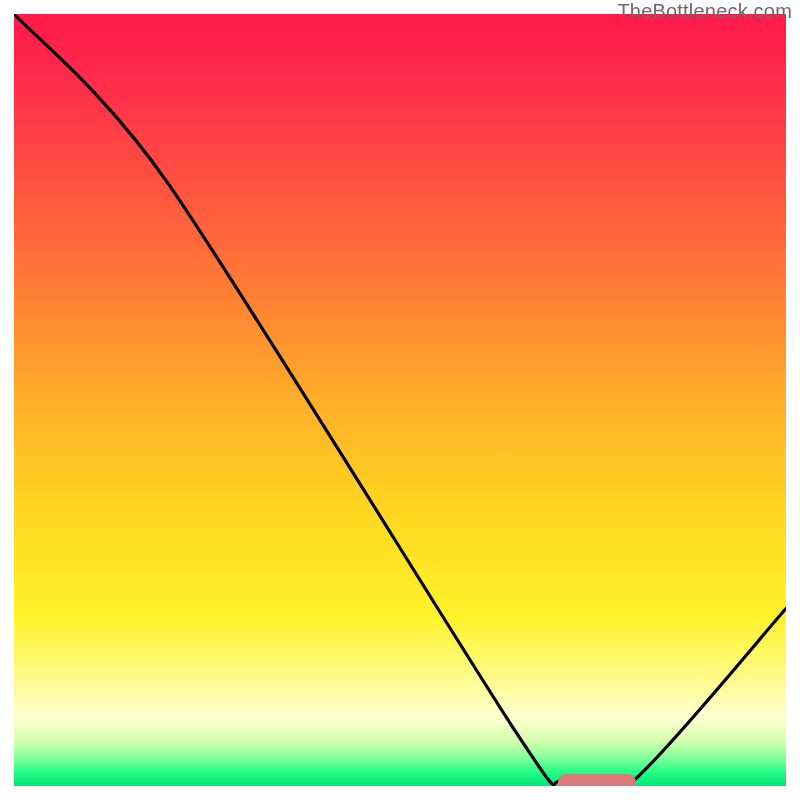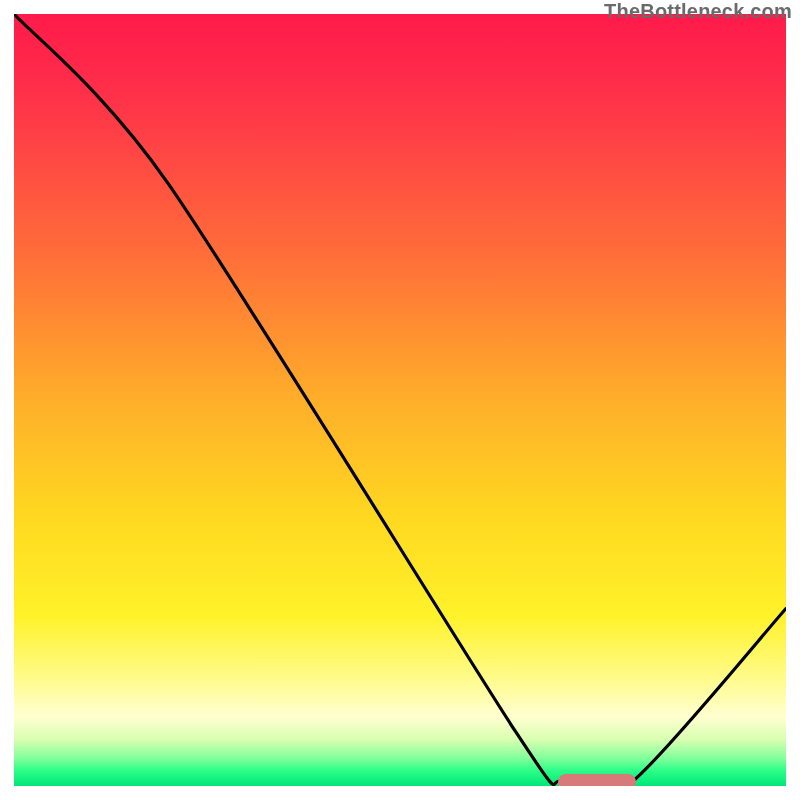--- a/index.html
+++ b/index.html
@@ -52,21 +52,21 @@
     height: 16px;
     border-radius: 8px;
     background: #d97a7a;
   }
   .watermark {
     position: absolute;
     top: 0;
     right: 8px;
     color: #6a6a6a;
     font-size: 20px;
-    font-weight: 700;
+    font-weight: 400;
     letter-spacing: 0.2px;
     user-select: none;
   }
   .frame-border {
     position: absolute;
     left: 14px;
     top: 14px;
     width: 772px;
     height: 772px;
     box-sizing: border-box;

